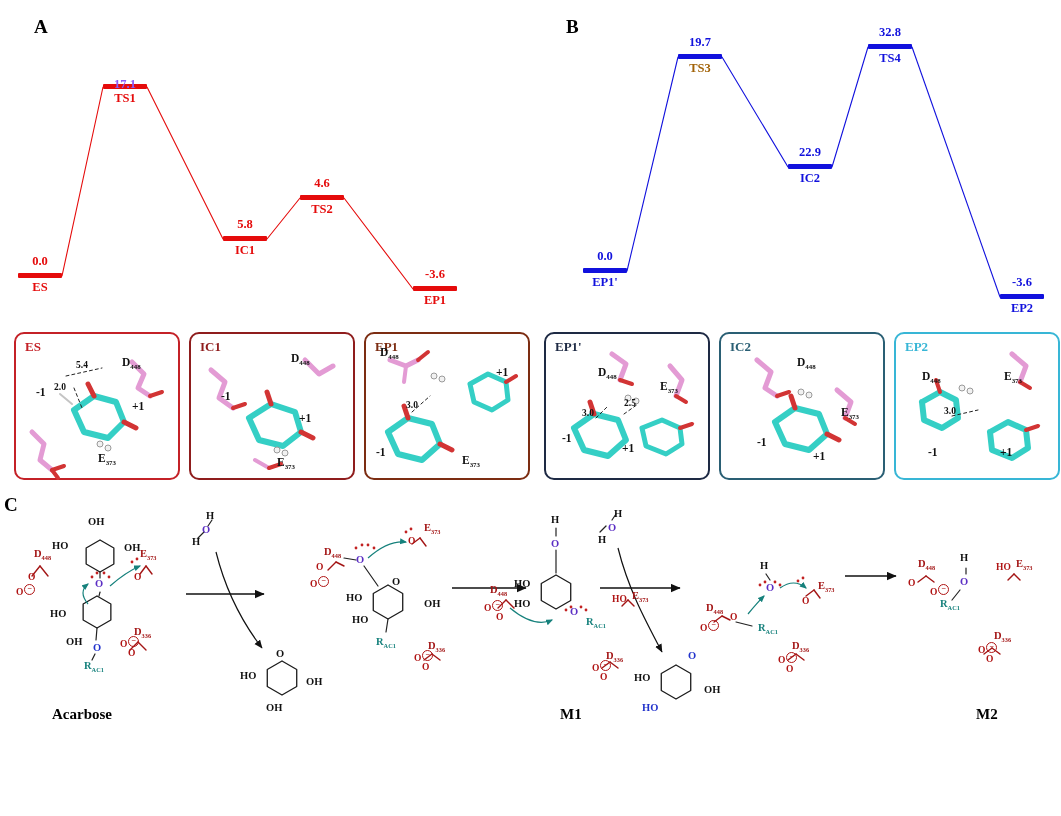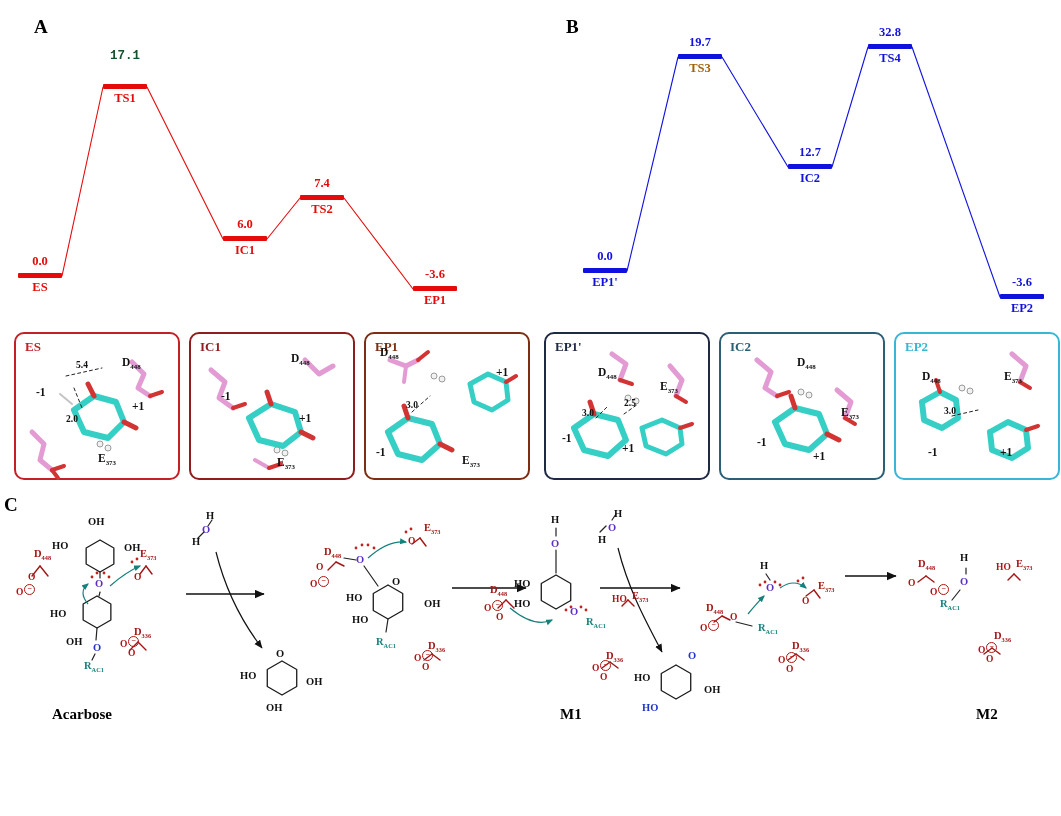--- a/index.html
+++ b/index.html
@@ -219,52 +219,52 @@
     <span class="ptitle" style="color:#2a5f74">IC2</span>
   </div>
   <div class="sframe" style="left:894px;border-color:#38b6d6">
     <span class="ptitle" style="color:#38b6d6">EP2</span>
   </div>
 
 <div class="ebar" style="left: 18px; top: 273px; background: rgb(229, 11, 11);"></div>
     <div class="eval" style="left: 10px; top: 254px; color: rgb(229, 11, 11);">0.0</div>
     <div class="eval" style="left: 10px; top: 280px; color: rgb(229, 11, 11);">ES</div>
     <div class="ebar" style="left: 103px; top: 84px; background: rgb(229, 11, 11);"></div>
-    <div class="eval" style="left: 95px; top: 49px; color: #14532d; font-family: Liberation Mono, monospace;">17.1</div>
+    <div class="eval" style="left: 95px; top: 77px; color: #8b5cf6;">17.1</div>
     <div class="eval" style="left: 95px; top: 91px; color: rgb(229, 11, 11);">TS1</div>
     <div class="ebar" style="left: 223px; top: 236px; background: rgb(229, 11, 11);"></div>
-    <div class="eval" style="left: 215px; top: 217px; color: rgb(229, 11, 11);">6.0</div>
+    <div class="eval" style="left: 215px; top: 217px; color: rgb(229, 11, 11);">5.8</div>
     <div class="eval" style="left: 215px; top: 243px; color: rgb(229, 11, 11);">IC1</div>
     <div class="ebar" style="left: 300px; top: 195px; background: rgb(229, 11, 11);"></div>
-    <div class="eval" style="left: 292px; top: 176px; color: rgb(229, 11, 11);">7.4</div>
+    <div class="eval" style="left: 292px; top: 176px; color: rgb(229, 11, 11);">4.6</div>
     <div class="eval" style="left: 292px; top: 202px; color: rgb(229, 11, 11);">TS2</div>
     <div class="ebar" style="left: 413px; top: 286px; background: rgb(229, 11, 11);"></div>
     <div class="eval" style="left: 405px; top: 267px; color: rgb(229, 11, 11);">-3.6</div>
     <div class="eval" style="left: 405px; top: 293px; color: rgb(229, 11, 11);">EP1</div>
     <div class="ebar" style="left: 583px; top: 268px; background: rgb(17, 17, 221);"></div>
     <div class="eval" style="left: 575px; top: 249px; color: rgb(17, 17, 221);">0.0</div>
     <div class="eval" style="left: 575px; top: 275px; color: rgb(17, 17, 221);">EP1'</div>
     <div class="ebar" style="left: 678px; top: 54px; background: rgb(17, 17, 221);"></div>
     <div class="eval" style="left: 670px; top: 35px; color: rgb(17, 17, 221);">19.7</div>
     <div class="eval" style="left: 670px; top: 61px; color: #a16207;">TS3</div>
     <div class="ebar" style="left: 788px; top: 164px; background: rgb(17, 17, 221);"></div>
-    <div class="eval" style="left: 780px; top: 145px; color: rgb(17, 17, 221);">12.7</div>
+    <div class="eval" style="left: 780px; top: 145px; color: rgb(17, 17, 221);">22.9</div>
     <div class="eval" style="left: 780px; top: 171px; color: rgb(17, 17, 221);">IC2</div>
     <div class="ebar" style="left: 868px; top: 44px; background: rgb(17, 17, 221);"></div>
     <div class="eval" style="left: 860px; top: 25px; color: rgb(17, 17, 221);">32.8</div>
     <div class="eval" style="left: 860px; top: 51px; color: rgb(17, 17, 221);">TS4</div>
     <div class="ebar" style="left: 1000px; top: 294px; background: rgb(17, 17, 221);"></div>
     <div class="eval" style="left: 992px; top: 275px; color: rgb(17, 17, 221);">-3.6</div>
     <div class="eval" style="left: 992px; top: 301px; color: rgb(17, 17, 221);">EP2</div>
     <span class="slab res" style="left: 122px; top: 356px;"><span>D</span><sub>448</sub></span>
     <span class="slab res" style="left: 98px; top: 452px;"><span>E</span><sub>373</sub></span>
     <span class="slab" style="left: 36px; top: 386px;">-1</span>
     <span class="slab" style="left: 132px; top: 400px;">+1</span>
     <span class="slab dist" style="left: 76px; top: 360px;">5.4</span>
-    <span class="slab dist" style="left: 66px; top: 382px; margin-top: 32px;">2.0</span>
+    <span class="slab dist" style="left: 54px; top: 382px;">2.0</span>
     <span class="slab res" style="left: 291px; top: 352px;"><span>D</span><sub>448</sub></span>
     <span class="slab res" style="left: 277px; top: 456px;"><span>E</span><sub>373</sub></span>
     <span class="slab" style="left: 221px; top: 390px;">-1</span>
     <span class="slab" style="left: 299px; top: 412px;">+1</span>
     <span class="slab res" style="left: 380px; top: 346px;"><span>D</span><sub>448</sub></span>
     <span class="slab res" style="left: 462px; top: 454px;"><span>E</span><sub>373</sub></span>
     <span class="slab" style="left: 376px; top: 446px;">-1</span>
     <span class="slab" style="left: 496px; top: 366px;">+1</span>
     <span class="slab dist" style="left: 406px; top: 400px;">3.0</span>
     <span class="slab res" style="left: 598px; top: 366px;"><span>D</span><sub>448</sub></span>

